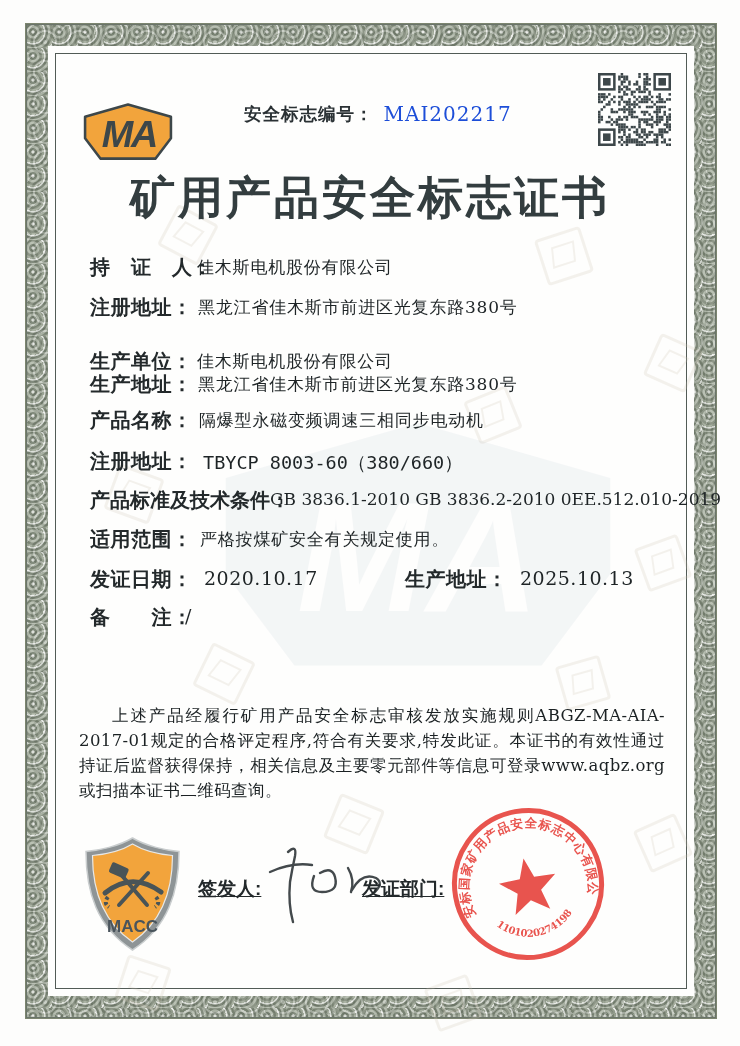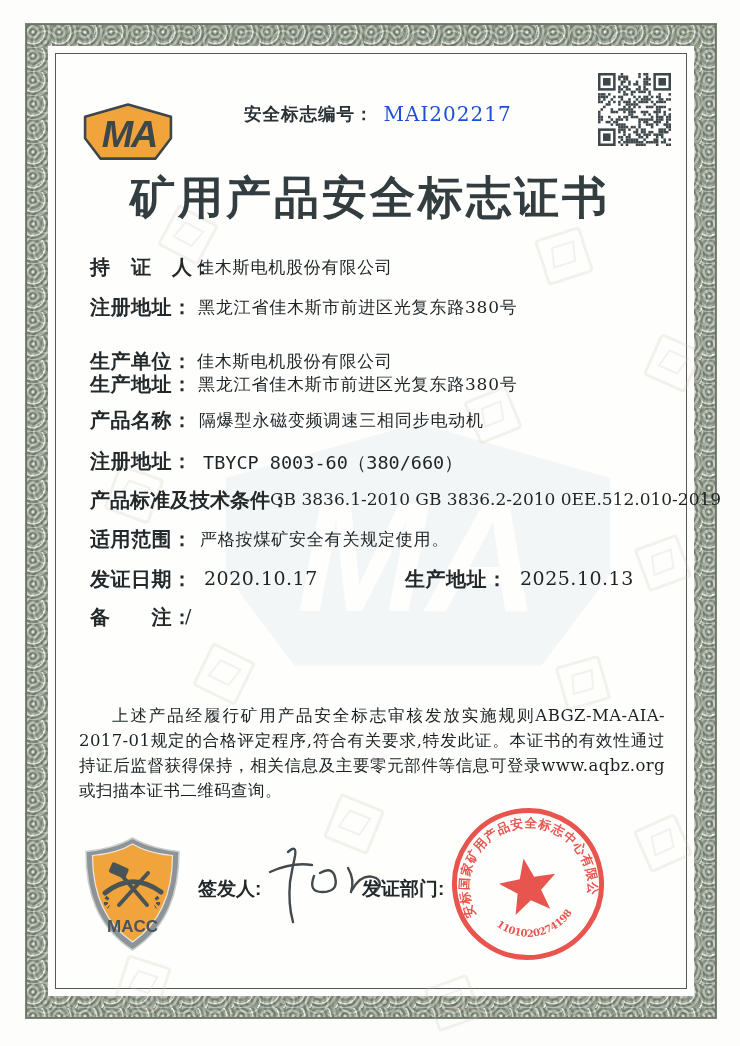--- a/index.html
+++ b/index.html
@@ -33,21 +33,21 @@
   .val{position:absolute;top:2px;font:400 17px "DejaVu Serif",serif;color:#1e2426;letter-spacing:.8px;}
   .val-mono{font:400 18.5px "DejaVu Sans Mono",monospace;letter-spacing:0;}
   .val-num{font:400 19px "DejaVu Serif",serif;letter-spacing:.5px;top:1px;}
   .lab-mid{position:absolute;top:0;}
   
   .statement{position:absolute;left:79px;top:703px;width:586px;
     font:400 16.5px "DejaVu Serif",serif;line-height:25px;color:#1b2123;
     text-align:justify;text-indent:2em;letter-spacing:.4px;}
   
   .shield{position:absolute;left:80px;top:835px;width:105px;height:118px;}
-  .foot-label{position:absolute;top:876px;font:700 19px "Liberation Sans",sans-serif;color:#23292b;}
+  .foot-label{position:absolute;top:876px;font:700 19px "Liberation Sans",sans-serif;color:#23292b;text-decoration:underline;}
   .signature{position:absolute;left:256px;top:838px;width:140px;height:92px;}
   .seal{position:absolute;left:448px;top:804px;width:160px;height:160px;transform:rotate(-10deg);
     mix-blend-mode:multiply;opacity:.92;}
 </style>
 </head>
 <body>
 
 <div class="page">
   <div class="band"></div>
   <div class="paper"></div>

